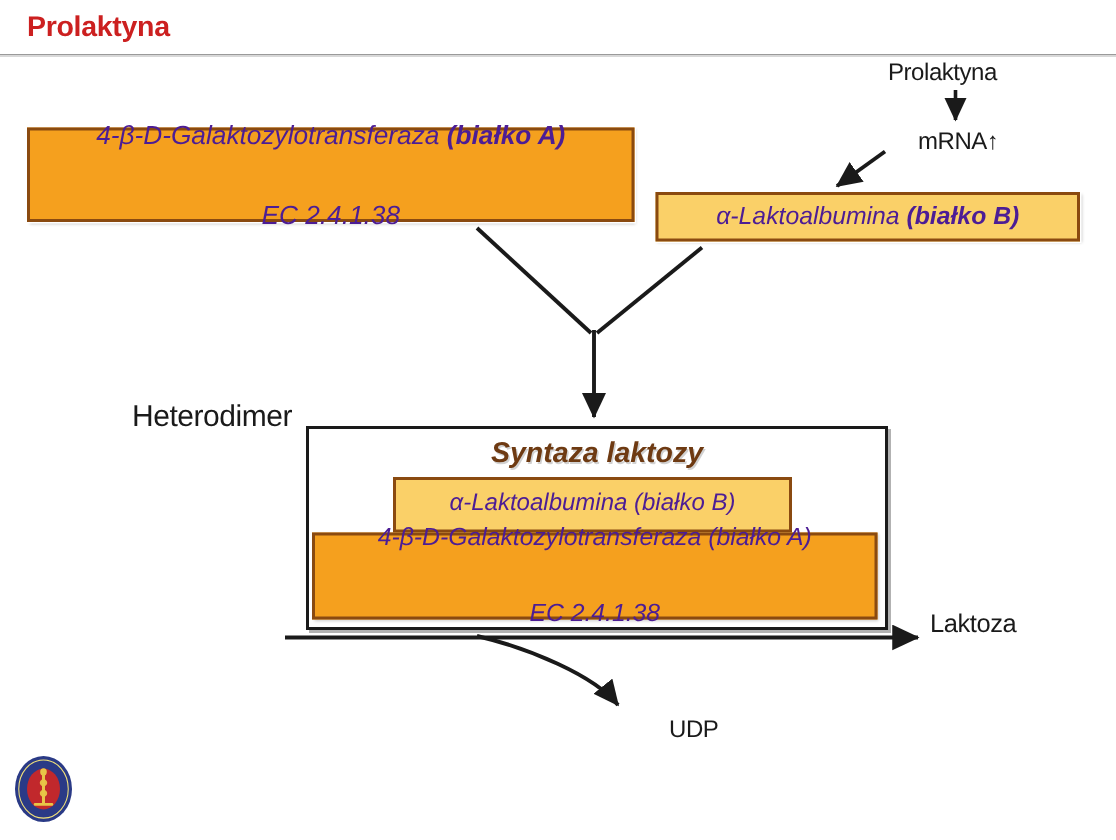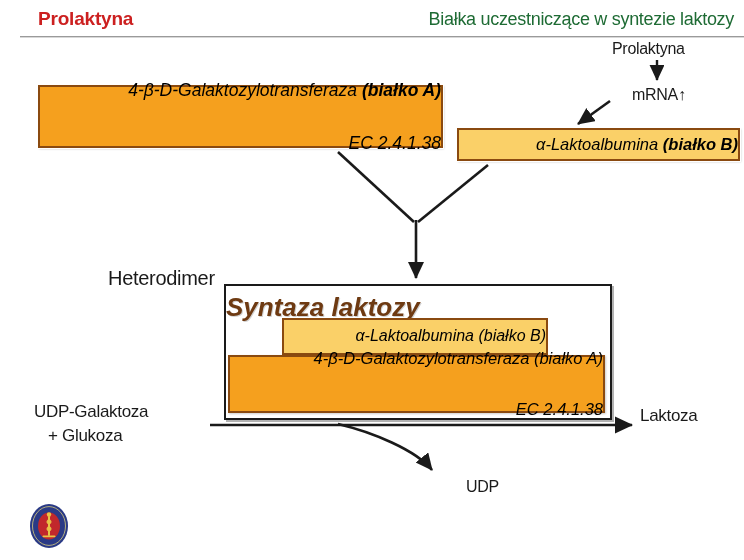--- a/index.html
+++ b/index.html
@@ -4,21 +4,21 @@
 <style>
   * { box-sizing: border-box; }
   html, body { margin: 0; padding: 0; }
   body {
     width: 744px; height: 560px;
     background: #ffffff;
     font-family: "Liberation Sans", sans-serif;
     overflow: hidden;
     position: relative;
   }
-  #slide { position: absolute; inset: 0; margin-left: 20px; }
+  #slide { position: absolute; inset: 0; }
 
   
   .hdr-left {
     position: absolute; left: 18px; top: 8px;
     font-size: 19px; font-weight: bold; color: #CC2020;
     letter-spacing: -0.2px; white-space: nowrap;
   }
   .hdr-right {
     position: absolute; right: 10px; top: 9px;
     font-size: 18px; color: #1E6B34;
@@ -40,24 +40,24 @@
   #lbl-substrate {
     left: 14px; top: 400px; font-size: 17px; line-height: 24px;
     letter-spacing: -0.3px; color: #1a1a1a; text-align: left;
   }
   #lbl-substrate .l2 { display: block; padding-left: 14px; }
 
   
   .obox {
     position: absolute;
     font-style: italic;
-    color: #000000;
+    color: #4c1d95;
     text-align: center;
     display: flex; flex-direction: column;
-    align-items: flex-end; justify-content: center;
+    align-items: center; justify-content: center;
     line-height: 1.18;
     gap: 32px;
   }
   .obox b { font-weight: bold; font-style: italic; }
 
   
   #box-galt-top {
     left: 18px; top: 85px; width: 405px; height: 63px;
     background: #F5A01E;
     border: 2px solid #8A4A10;
@@ -76,21 +76,21 @@
   
   #box-heterodimer {
     position: absolute;
     left: 204px; top: 284px; width: 388px; height: 136px;
     background: #ffffff;
     border: 2px solid #1a1a1a;
     box-shadow: 2px 2px 0 0 rgba(0,0,0,.30);
   }
   #lbl-syntaza {
     position: absolute; left: 0; right: 0; top: 6px;
-    text-align: left; font-size: 26px;
+    text-align: center; font-size: 19px;
     font-style: italic; font-weight: bold; color: #6E3A12;
     text-shadow: 1px 1px 0 rgba(0,0,0,.18);
     white-space: nowrap;
   }
   #box-lalb-inner {
     left: 262px; top: 318px; width: 266px; height: 37px;
     background: #FAD068;
     border: 2px solid #8A4A10;
     font-size: 16px;
   }
@@ -107,21 +107,20 @@
 
   
   #seal { position: absolute; left: 6px; top: 500px; width: 46px; height: 52px; }
 </style>
 </head>
 <body>
 
 <div id="slide">
 
   <div class="hdr-left">Prolaktyna</div>
-  <div class="hdr-right">Białka uczestniczące w syntezie laktozy</div>
   <div class="hdr-rule"></div>
 
   <div class="lbl" id="lbl-prolaktyna-top">Prolaktyna</div>
   <div class="lbl" id="lbl-mrna">mRNA↑</div>
 
   <div class="obox" id="box-galt-top">
     <div>
       <span>4-β-D-Galaktozylotransferaza</span>
       <b>(białko A)</b>
     </div>
@@ -143,24 +142,20 @@
 
   <div class="obox" id="box-lalb-inner">
     <div>α-Laktoalbumina (białko B)</div>
   </div>
 
   <div class="obox" id="box-galt-inner">
     <div>4-β-D-Galaktozylotransferaza (białko A)</div>
     <div>EC 2.4.1.38</div>
   </div>
 
-  <div class="lbl" id="lbl-substrate">
-    <span class="l1">UDP-Galaktoza</span>
-    <span class="l2">+  Glukoza</span>
-  </div>
   <div class="lbl" id="lbl-laktoza">Laktoza</div>
   <div class="lbl" id="lbl-udp">UDP</div>
 
   <svg id="arrows" viewBox="0 0 744 560">
     <defs>
       <marker id="ah" markerWidth="9" markerHeight="9" refX="6.2" refY="3.1" orient="auto" markerUnits="strokeWidth">
         <path d="M0,0 L6.6,3.1 L0,6.2 z" fill="#1a1a1a"></path>
       </marker>
       <marker id="ah-s" markerWidth="10" markerHeight="10" refX="6.6" refY="3.3" orient="auto" markerUnits="strokeWidth">
         <path d="M0,0 L7,3.3 L0,6.6 z" fill="#1a1a1a"></path>

